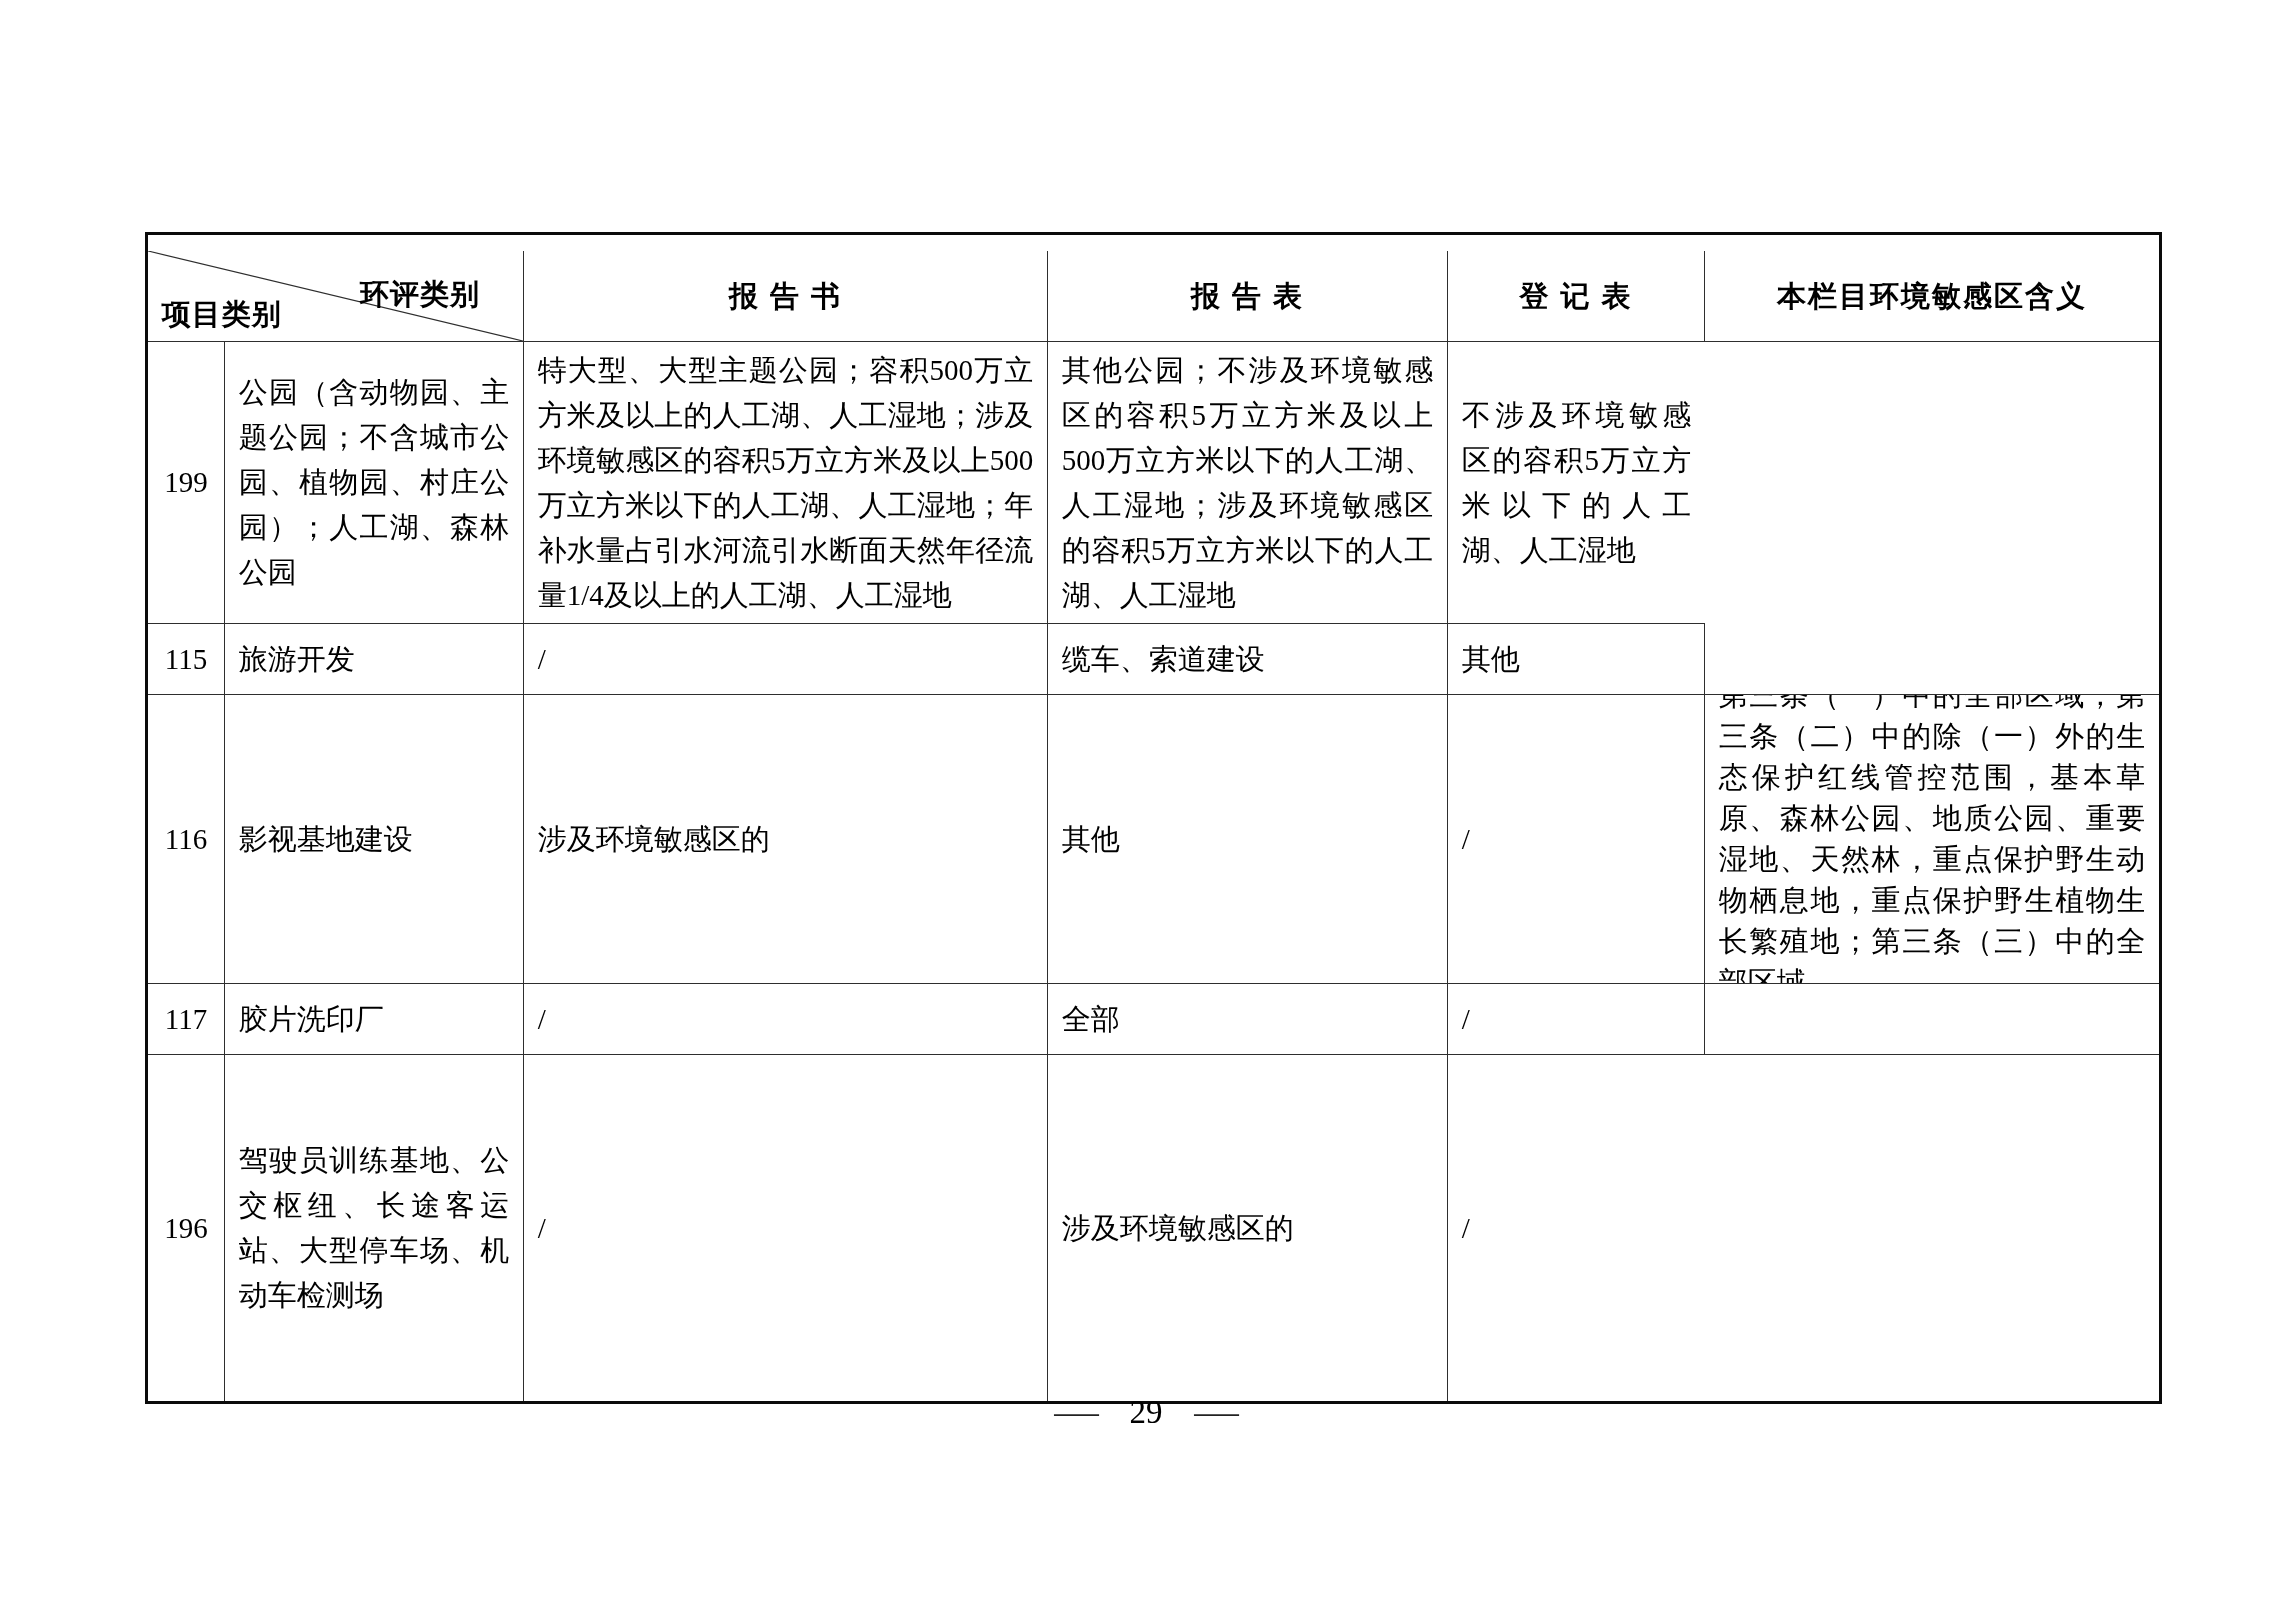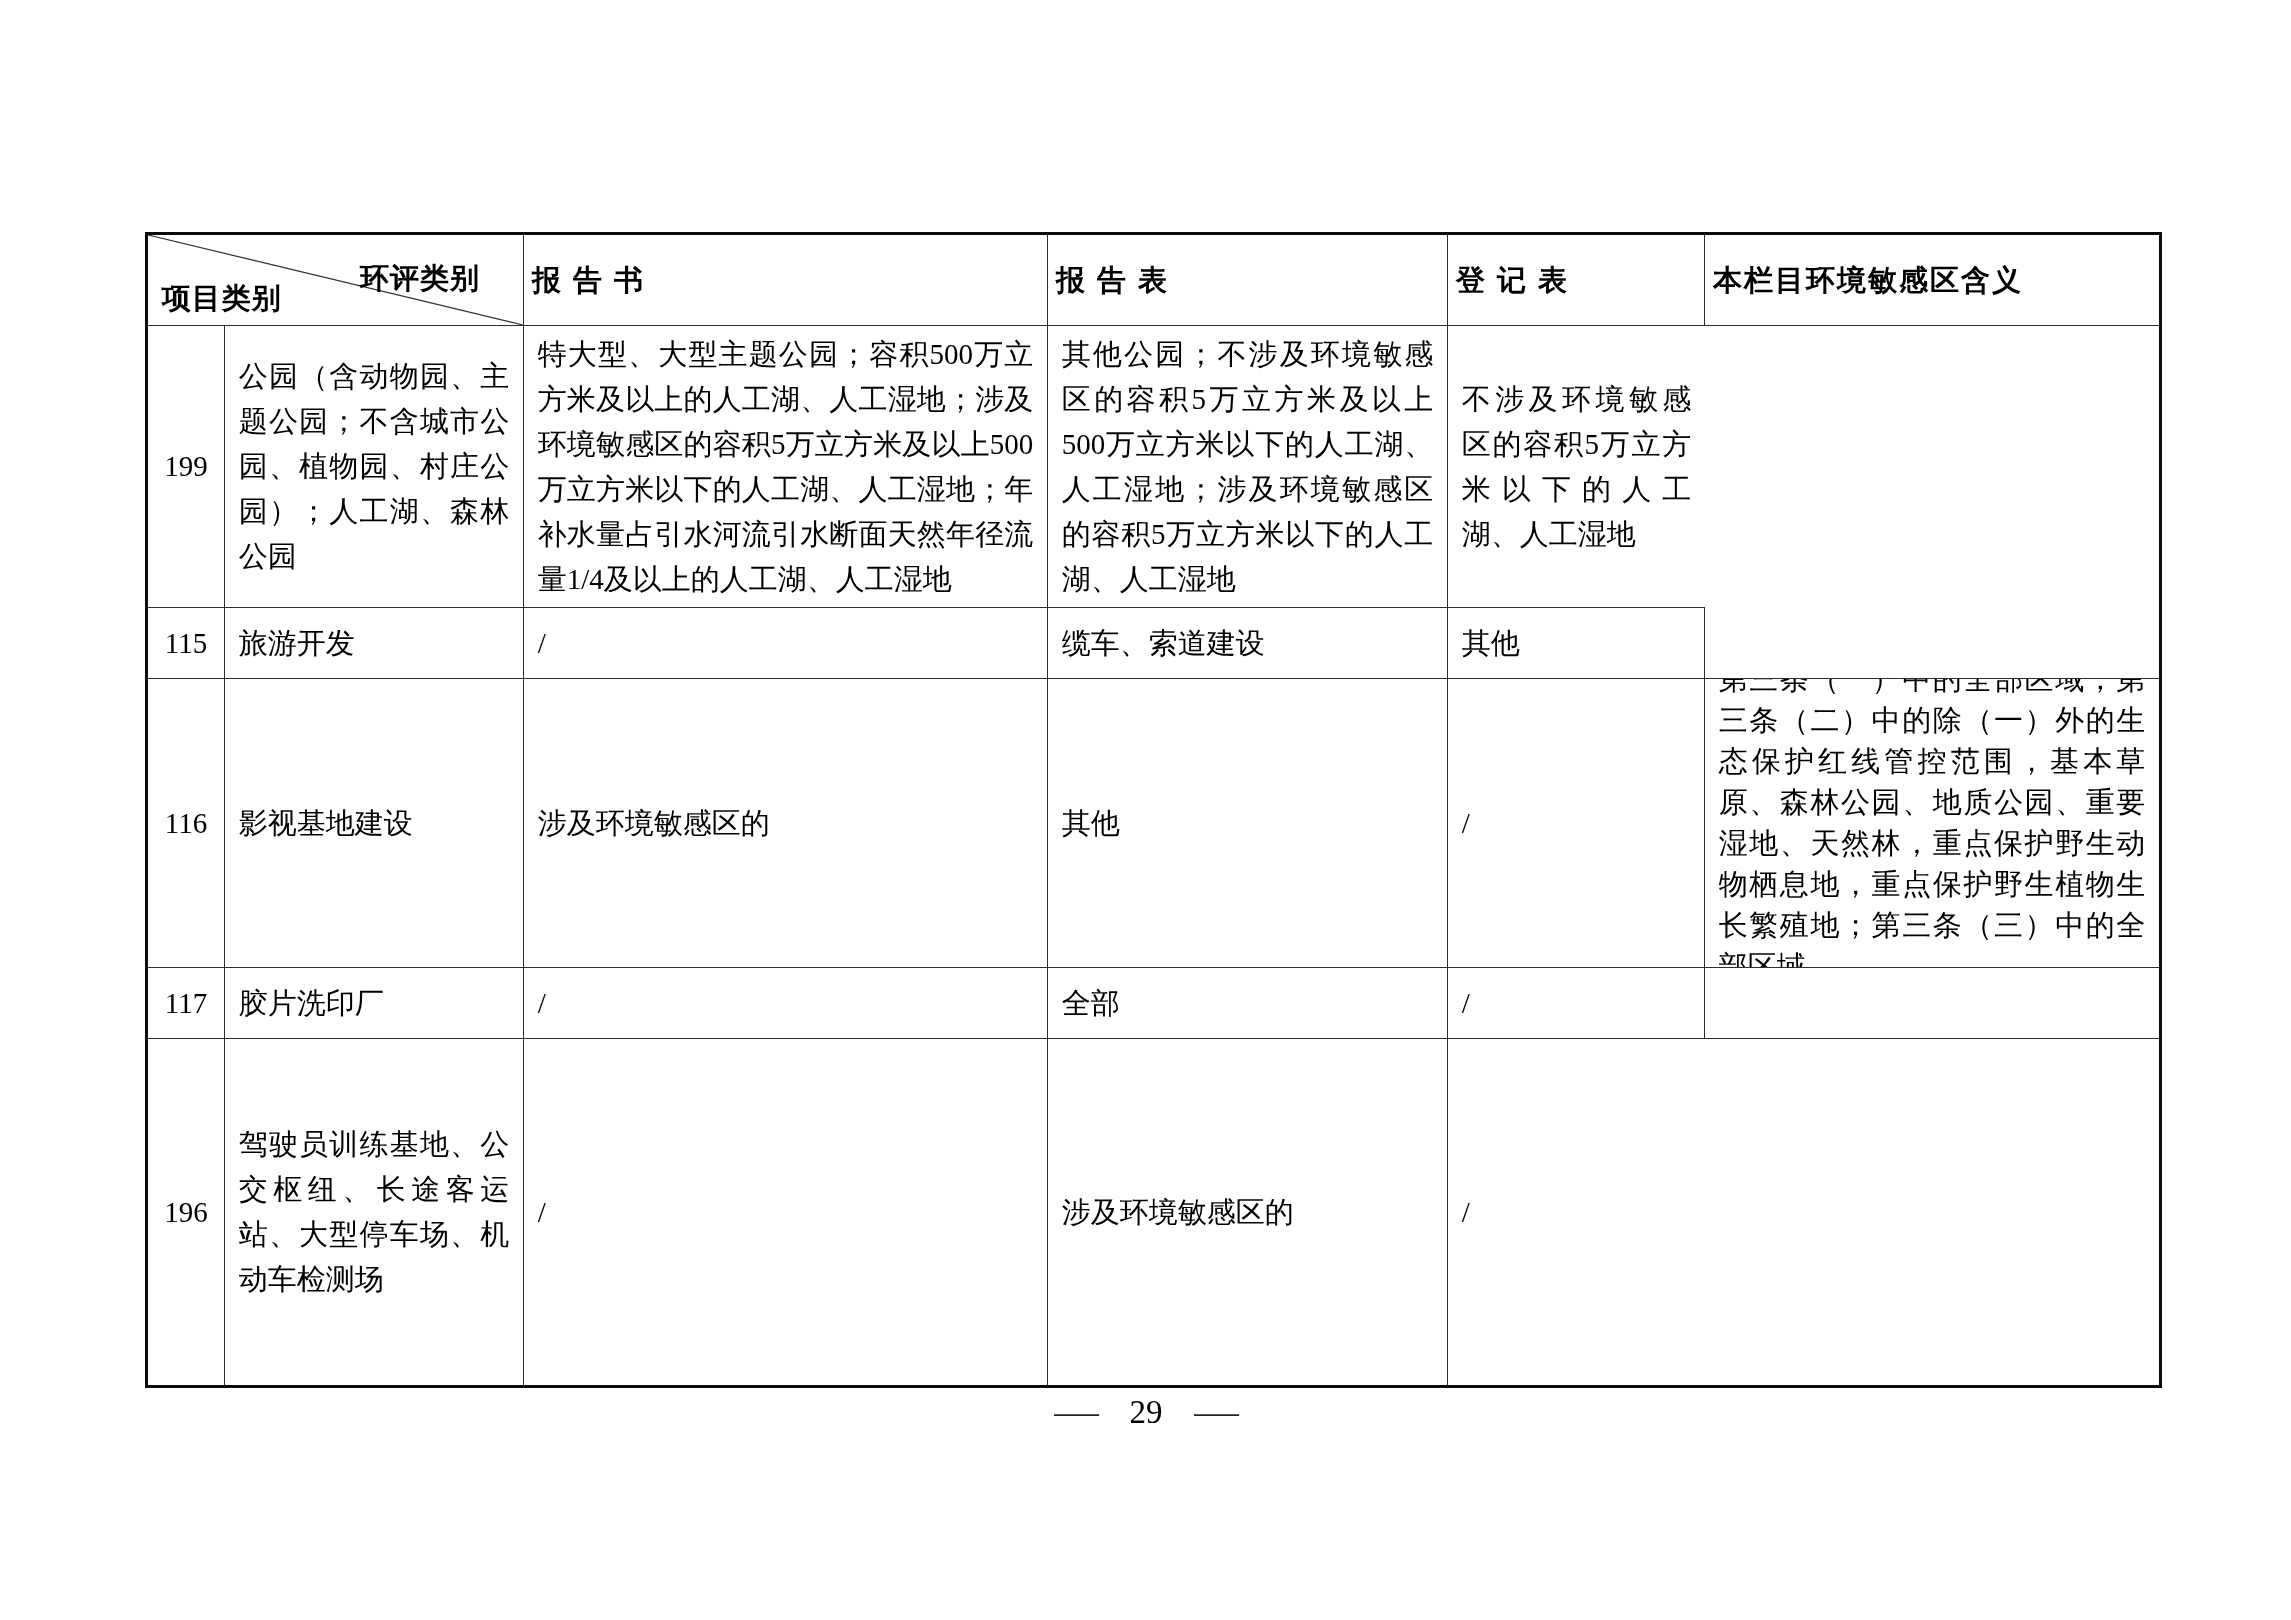--- a/index.html
+++ b/index.html
@@ -53,22 +53,23 @@
   .r-115 .cell{height:71px;justify-content:flex-end;}
   .r-116 .cell{height:289px;}
   .r-117 .cell{height:71px;}
   .r-118 .cell{height:346px;}
   
   .h-row .cell{
     font-family:"Liberation Sans", sans-serif;
     font-weight:700;
     justify-content:center;
     padding:8px;
-  }
-  .h-row .txt{letter-spacing:2px;line-height:1.2;}
+    margin-top:16px;
+  }
+  .h-row .txt{text-align:center;letter-spacing:2px;line-height:1.2;}
   .diag-cell{
     width:376px;flex:0 0 376px;
     position:relative;
     padding:0;
   }
   .diag-line{position:absolute;inset:0;width:100%;height:100%;}
   .diag-top{
     position:absolute;top:23.5px;right:43px;
     font-size:29px;letter-spacing:1px;
   }

